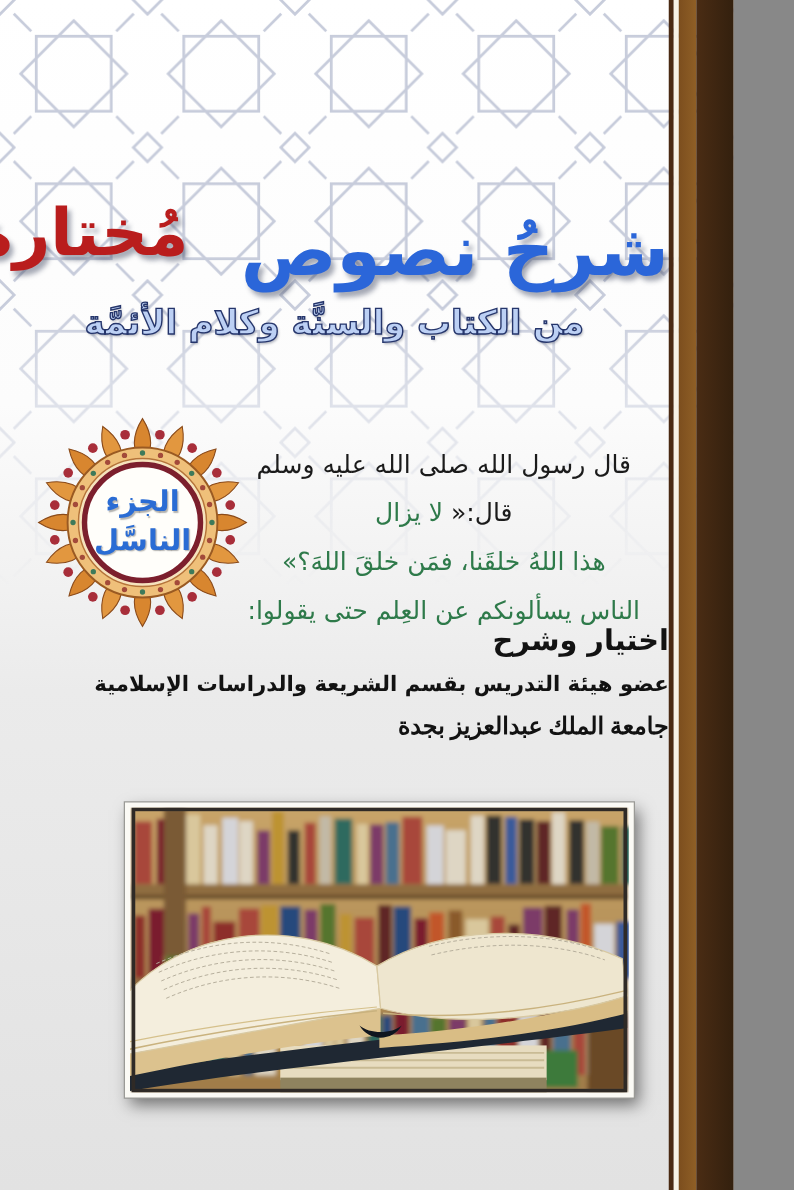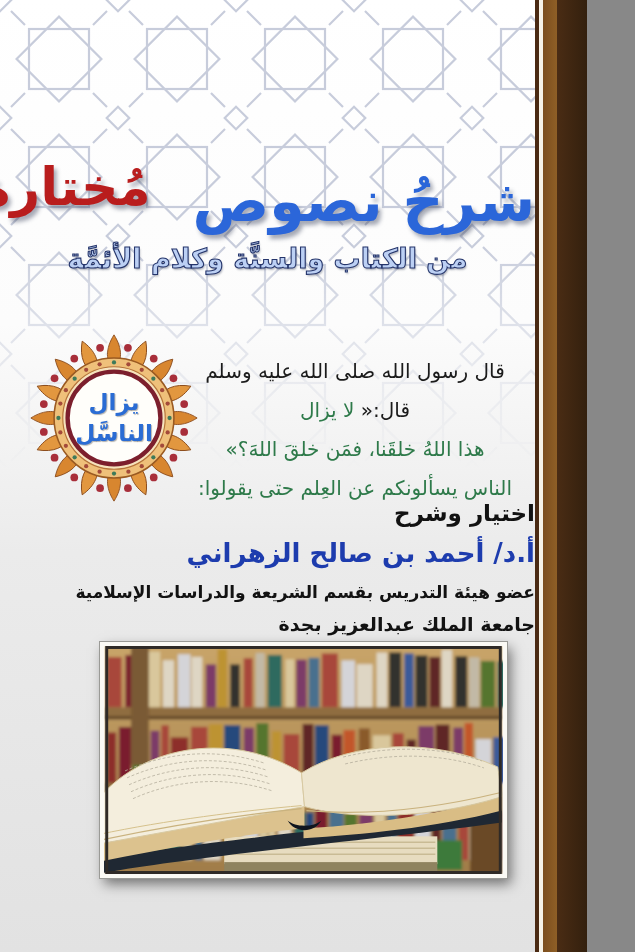--- a/index.html
+++ b/index.html
@@ -48,21 +48,21 @@
   .hadith{
     position:absolute;right:64px;top:352px;width:336px;direction:rtl;text-align:center;
     font-size:20px;line-height:39px;font-weight:500;color:#1b1b1b;
   }
   .hadith .green{color:#2e7a4a;}
   
   .credits{position:absolute;left:4px;right:52px;top:500px;text-align:right;direction:rtl;color:#121212;}
   .credits .role{font-size:23px;font-weight:bold;margin:0 0 12px 0;}
   .credits .author{font-size:26px;font-weight:bold;color:#1d3cae;margin:0 0 14px 0;}
   .credits .membership{font-size:17px;font-weight:bold;margin:0 0 11px 0;}
-  .credits .university{font-size:19px;font-weight:bold;margin:0;}
+  .credits .university{font-size:19px;font-weight:bold;margin:0;font-family:Liberation Serif, serif;}
   
   .photo{
     position:absolute;left:100px;top:642px;background:#fbfaf5;padding:4px;
     box-shadow:0 0 0 1px #9a9a96,4px 6px 12px rgba(0,0,0,.5);
   }
   .photo svg{display:block;}
   
   .date{
     position:absolute;left:0;right:52px;top:900px;text-align:center;direction:rtl;
     font-size:16px;font-weight:bold;color:#141414;
@@ -172,37 +172,36 @@
           <circle cx="-55.5" cy="-14.9" r="2.2" fill="#a34a3a"></circle>
           <circle cx="-49.8" cy="-28.8" r="2.2" fill="#a34a3a"></circle>
           <circle cx="-40.7" cy="-40.7" r="2.2" fill="#3e7a5a"></circle>
           <circle cx="-28.8" cy="-49.8" r="2.2" fill="#a34a3a"></circle>
           <circle cx="-14.9" cy="-55.5" r="2.2" fill="#a34a3a"></circle>
         </g>
       <circle r="48" fill="#fffefa" stroke="#7c1f2d" stroke-width="4.5"></circle>
 
     </svg>
     <div class="badge-text">
-      <div>يزال</div>
+      <div>الجزء</div>
       <div>الناسَّل</div>
     </div>
   </div>
 
   <div class="hadith">
     <div>
       <span>قال رسول الله صلى الله عليه وسلم قال:«</span>
       <span class="green">لا يزال</span>
     </div>
     <div class="green">هذا اللهُ خلقَنا، فمَن خلقَ اللهَ؟»</div>
     <div class="green">الناس يسألونكم عن العِلم حتى يقولوا:</div>
   </div>
 
   <div class="credits">
     <p class="role">اختيار وشرح</p>
-    <p class="author">أ.د/ أحمد بن صالح الزهراني</p>
     <p class="membership">عضو هيئة التدريس بقسم الشريعة والدراسات الإسلامية</p>
     <p class="university">جامعة الملك عبدالعزيز بجدة</p>
   </div>
 
   <figure class="photo" style="margin:0;">
     <svg width="399" height="228" viewBox="0 0 400 230" xmlns="http://www.w3.org/2000/svg">
       <defs>
         <filter id="blurf" x="-5%" y="-5%" width="110%" height="110%">
           <feGaussianBlur stdDeviation="1.7"></feGaussianBlur>
         </filter>

